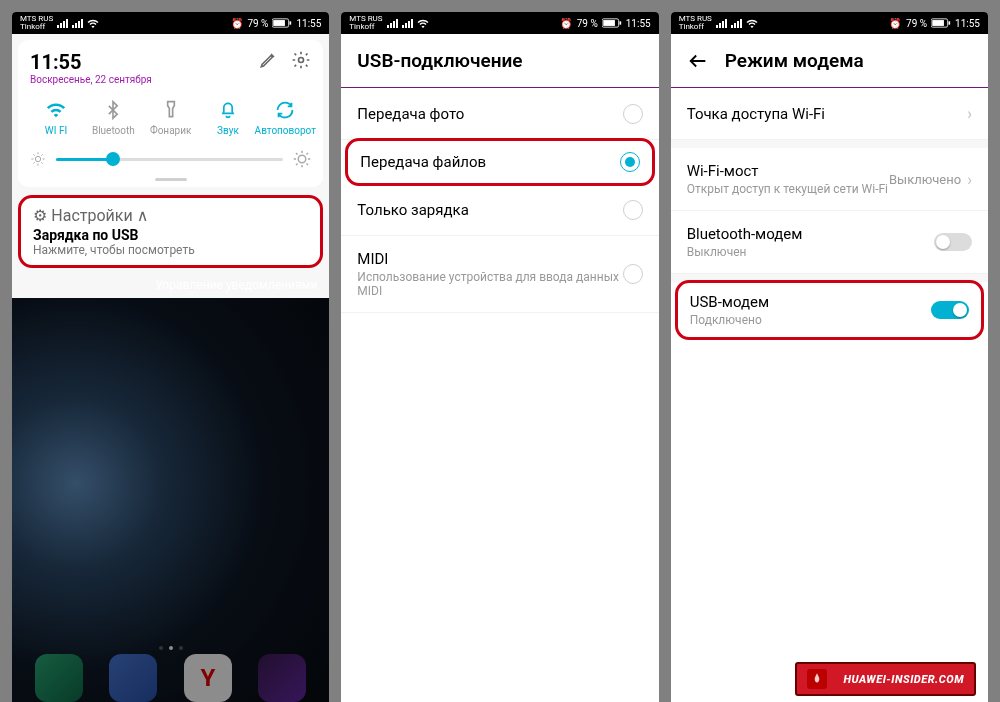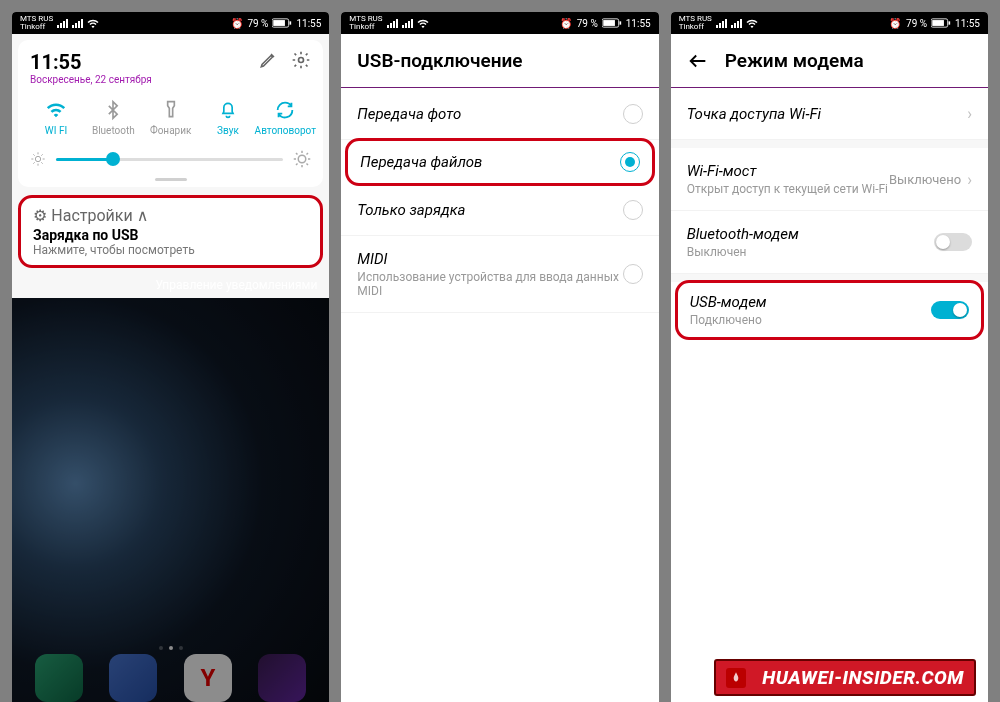--- a/index.html
+++ b/index.html
@@ -48,34 +48,34 @@
   .da2{background:linear-gradient(135deg,#4a77d4,#2752ad);}
   .da3{background:#fff;display:flex;align-items:center;justify-content:center;}
   .da4{background:linear-gradient(135deg,#3d1d55,#6326a3);}
 
   
   .settings-header{background:#fff;height:54px;display:flex;align-items:center;padding:0 16px;font-size:19px;font-weight:600;gap:16px;border-bottom:1px solid #701a75;}
   .list{background:#fff;flex:1;}
   .row{display:flex;align-items:center;justify-content:space-between;padding:14px 16px;min-height:52px;}
   .row.sep{border-bottom:1px solid #f2f2f2;}
   .row-left{display:flex;flex-direction:column;}
-  .row-title{font-size:15px;font-style:italic;}
+  .row-title{font-size:15px;}
   .row-sub{font-size:12px;color:#999;margin-top:2px;}
   .radio{width:20px;height:20px;border:1.5px solid #cfcfcf;border-radius:50%;display:flex;align-items:center;justify-content:center;flex-shrink:0;}
   .radio.selected{border-color:#00b1d2;}
   .radio.selected::after{content:"";width:10px;height:10px;border-radius:50%;background:#00b1d2;}
   .toggle{width:38px;height:18px;background:#dcdcdc;border-radius:10px;position:relative;flex-shrink:0;}
   .toggle::after{content:"";position:absolute;width:14px;height:14px;background:#fff;border-radius:50%;top:2px;left:2px;box-shadow:0 1px 2px rgba(0,0,0,.3);}
   .toggle.on{background:#00b1d2;}
   .toggle.on::after{left:auto;right:2px;}
   .chev{color:#c0c0c0;}
   .highlight{border:3px solid #cd0014;border-radius:14px;margin:-2px 4px;padding:10px 12px;min-height:48px;}
   .row-value{font-size:13px;color:#999;margin-right:6px;}
 
-  .badge{position:absolute;right:12px;bottom:14px;background:#d01826;color:#fff;font-weight:800;font-style:italic;letter-spacing:.5px;font-size:19px;padding:5px 10px;border-radius:3px;border:2px solid #600;display:flex;align-items:center;gap:16px;}
+  .badge{position:absolute;right:12px;bottom:14px;background:#d01826;color:#fff;font-weight:800;font-style:italic;letter-spacing:.5px;font-size:11px;padding:5px 10px;border-radius:3px;border:2px solid #600;display:flex;align-items:center;gap:16px;}
   .hw-logo{width:20px;height:20px;background:#b00;border-radius:3px;display:flex;align-items:center;justify-content:center;}
   svg{display:block;}
 </style>
 </head>
 <body>
 
 <div class="phone">
   <div class="status-bar">
     <div class="status-left">
       <div class="carrier">

